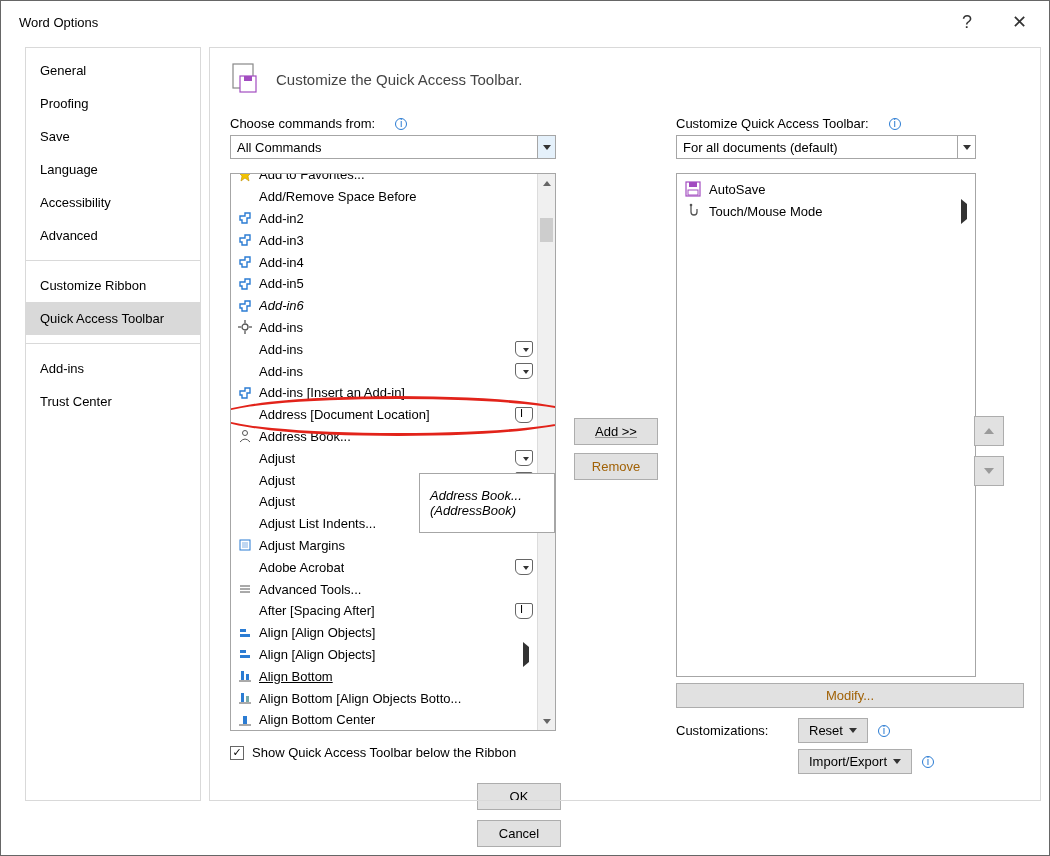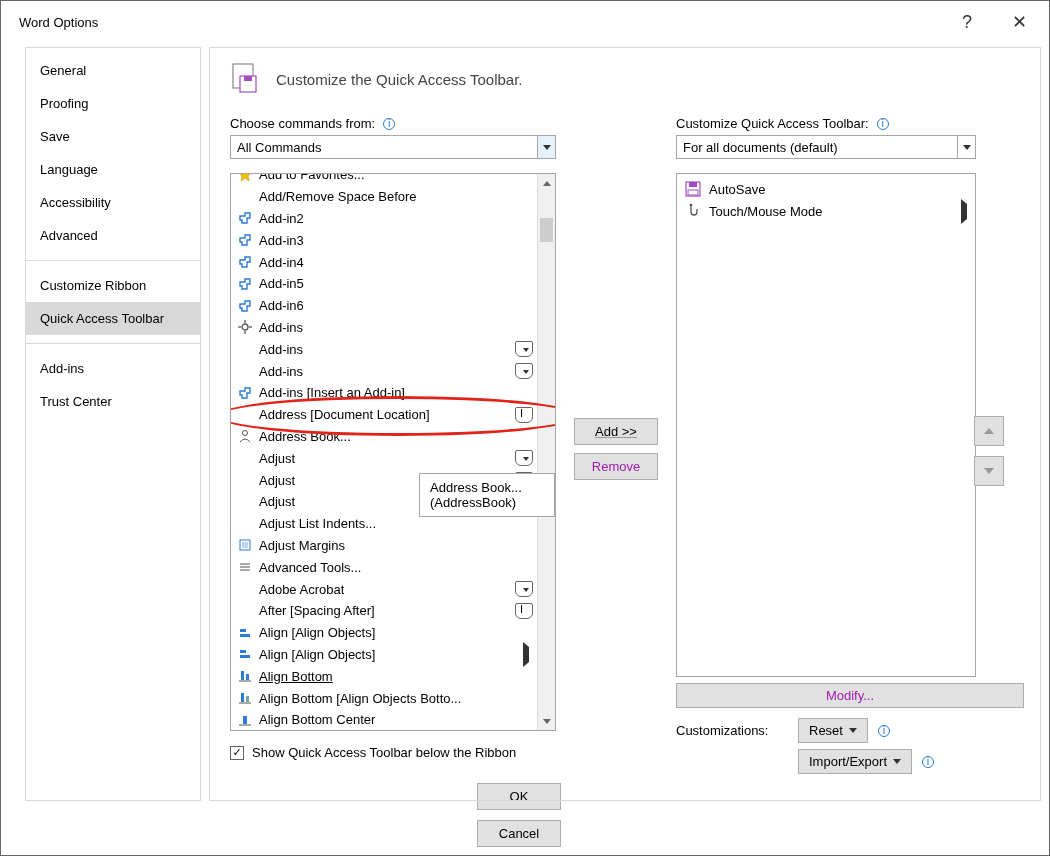--- a/index.html
+++ b/index.html
@@ -17,55 +17,55 @@
   .sidebar-item.selected { background: #d9d9d9; }
   .sidebar-sep { border-top: 1px solid #d9d9d9; margin: 2px 0; }
   .main { flex: 1; border: 1px solid #d9d9d9; padding: 14px 16px 18px 20px; display: flex; flex-direction: column; position: relative; overflow: hidden; }
   .header-row { display: flex; align-items: center; gap: 12px; margin-bottom: 20px; }
   .header-icon { width: 34px; height: 34px; display: inline-flex; align-items: center; justify-content: center; }
   .header-title { font-size: 15px; color: #444; }
   .two-cols { display: flex; gap: 12px; flex: 1; min-height: 0; }
   .left-col { width: 326px; display: flex; flex-direction: column; }
   .middle-col { width: 96px; display: flex; flex-direction: column; justify-content: center; gap: 8px; align-items: center; }
   .right-col { flex: 1; display: flex; flex-direction: column; position: relative; }
-  .label-row { display: flex; align-items: center; gap: 8px; margin-bottom: 4px; }
+  .label-row { display: flex; align-items: center; gap: 20px; margin-bottom: 4px; }
   .info-icon { color: #2b7cd3; font-size: 11px; border: 1px solid #2b7cd3; border-radius: 50%; width: 12px; height: 12px; display: inline-flex; align-items: center; justify-content: center; line-height: 1; }
   .combo { border: 1px solid #a6a6a6; height: 24px; display: flex; align-items: center; padding: 0 6px; position: relative; background: #fff; }
   .combo .caret { position: absolute; right: 0; top: 0; bottom: 0; width: 18px; border-left: 1px solid #a6a6a6; display: flex; align-items: center; justify-content: center; }
   .combo.left-combo .caret { background: #e5f1fb; }
   .caret-triangle { width: 0; height: 0; border-left: 4px solid transparent; border-right: 4px solid transparent; border-top: 5px solid #333; }
   .listbox { border: 1px solid #a6a6a6; flex: 1; background: #fff; position: relative; overflow: hidden; margin-top: 14px; }
   .listbox-inner { position: absolute; left: 0; top: 0; right: 18px; bottom: 0; overflow: hidden; }
   .list-row { display: flex; align-items: center; height: 21.8px; padding-left: 4px; gap: 4px; white-space: nowrap; }
   .row-icon { width: 20px; display: inline-flex; align-items: center; justify-content: center; font-size: 12px; color: #2b7cd3; }
   .row-text { overflow: hidden; text-overflow: ellipsis; }
   .row-badge { width: 18px; height: 16px; border: 1px solid #666; border-radius: 2px 2px 6px 6px; margin-right: 4px; position: relative; }
   .row-badge.dd::after { content: ""; position: absolute; right: 3px; top: 6px; width: 0; height: 0; border-left: 3px solid transparent; border-right: 3px solid transparent; border-top: 4px solid #333; }
   .row-badge.cursor::after { content: "I"; position: absolute; left: 4px; top: -1px; font-size: 11px; }
   .row-arrow { margin-left: auto; margin-right: 8px; }
   .scrollbar { position: absolute; right: 0; top: 0; bottom: 0; width: 18px; background: #f0f0f0; border-left: 1px solid #dcdcdc; display: flex; flex-direction: column; }
   .scroll-btn { height: 18px; display: flex; align-items: center; justify-content: center; }
   .scroll-track { flex: 1; position: relative; }
   .scroll-thumb { position: absolute; left: 2px; right: 2px; top: 26px; height: 24px; background: #cdcdcd; }
   .btn { background: #e1e1e1; border: 1px solid #adadad; padding: 5px 14px; min-width: 84px; text-align: center; }
-  .btn.disabled { color: #a21caf; }
+  .btn.disabled { color: #a16207; }
   .btn.small { min-width: 60px; padding: 4px 10px; }
   .under-label { text-decoration: underline; text-decoration-color: #999; }
   .right-list { border: 1px solid #a6a6a6; height: 504px; background: #fff; margin-top: 14px; padding: 4px 2px; }
   .right-row { display: flex; align-items: center; height: 22px; padding-left: 4px; gap: 6px; }
   .modify-row { margin-top: 6px; }
   .cust-row { display: flex; align-items: center; gap: 10px; margin-top: 10px; }
   .cust-label { width: 112px; }
   .check-row { display: flex; align-items: center; gap: 8px; margin-top: 14px; }
   .checkbox { width: 14px; height: 14px; border: 1px solid #666; display: inline-flex; align-items: center; justify-content: center; font-size: 11px; }
   .footer { height: 46px; border-top: 0; display: flex; align-items: center; justify-content: flex-end; gap: 10px; padding: 0 12px 8px 0; flex-direction: column; }
   .arrow-btns { position: absolute; right: 20px; top: 300px; display: flex; flex-direction: column; gap: 10px; }
   .arrow-btn { width: 30px; height: 30px; background: #e1e1e1; border: 1px solid #adadad; display: flex; align-items: center; justify-content: center; color: #9a9a9a; }
   .red-ellipse { position: absolute; left: -14px; top: 222px; width: 362px; height: 40px; border: 3px solid #e2231a; border-radius: 50%; pointer-events: none; z-index: 5; }
-  .tooltip { position: absolute; left: 188px; top: 299px; background: #fff; border: 1px solid #a6a6a6; padding: 6px 10px; z-index: 6; }
+  .tooltip { position: absolute; left: 188px; top: 299px; background: #fff; border: 1px solid #a6a6a6; padding: 14px 10px; z-index: 6; font-style: italic; }
   .triangle-right { width:0; height:0; border-top:5px solid transparent; border-bottom:5px solid transparent; border-left:6px solid #333; }
   .triangle-up { width:0;height:0;border-left:5px solid transparent;border-right:5px solid transparent;border-bottom:6px solid #9a9a9a;}
   .triangle-down{ width:0;height:0;border-left:5px solid transparent;border-right:5px solid transparent;border-top:6px solid #9a9a9a;}
   .scroll-tri-up{ width:0;height:0;border-left:4px solid transparent;border-right:4px solid transparent;border-bottom:5px solid #666;}
   .scroll-tri-down{ width:0;height:0;border-left:4px solid transparent;border-right:4px solid transparent;border-top:5px solid #666;}
 </style>
 </head>
 <body>
 
 <div class="window">
@@ -169,21 +169,21 @@
                   <span class="row-text">Add-in4</span>
                 </div>
                 <div class="list-row" style="position: relative; top: -10px;">
                   <span class="row-icon">
                     <svg width="14" height="14">
                       <path d="M2 5 h5 v-3 h5 v5 h-3 v5 h-5 v-3 h-2 z" fill="none" stroke="#2b7cd3" stroke-width="1.4"></path>
                     </svg>
                   </span>
                   <span class="row-text">Add-in5</span>
                 </div>
-                <div class="list-row" style="position: relative; top: -10px;">
+                <div class="list-row" style="position: relative; top: -10px; font-style: italic;">
                   <span class="row-icon">
                     <svg width="14" height="14">
                       <path d="M2 5 h5 v-3 h5 v5 h-3 v5 h-5 v-3 h-2 z" fill="none" stroke="#2b7cd3" stroke-width="1.4"></path>
                     </svg>
                   </span>
                   <span class="row-text">Add-in6</span>
                 </div>
                 <div class="list-row" style="position: relative; top: -10px;">
                   <span class="row-icon">
                     <svg width="14" height="14">
@@ -252,33 +252,33 @@
                 <div class="list-row" style="position: relative; top: -10px;">
                   <span class="row-icon">
                     <svg width="14" height="14">
                       <rect x="2" y="2" width="10" height="10" fill="none" stroke="#2b7cd3"></rect>
                       <rect x="4" y="4" width="6" height="6" fill="#2b7cd3" opacity="0.3"></rect>
                     </svg>
                   </span>
                   <span class="row-text">Adjust Margins</span>
                 </div>
                 <div class="list-row" style="position: relative; top: -10px;">
+                  <span class="row-icon"></span>
+                  <span class="row-text">Adobe Acrobat</span>
+                  <span class="row-badge dd" style="margin-left: auto;"></span>
+                </div>
+                <div class="list-row" style="position: relative; top: -10px;">
                   <span class="row-icon">
                     <svg width="14" height="14">
                       <line x1="2" y1="4" x2="12" y2="4" stroke="#555"></line>
                       <line x1="2" y1="7" x2="12" y2="7" stroke="#555"></line>
                       <line x1="2" y1="10" x2="12" y2="10" stroke="#555"></line>
                     </svg>
                   </span>
                   <span class="row-text">Advanced Tools...</span>
-                </div>
-                <div class="list-row" style="position: relative; top: -10px;">
-                  <span class="row-icon"></span>
-                  <span class="row-text">Adobe Acrobat</span>
-                  <span class="row-badge dd" style="margin-left: auto;"></span>
                 </div>
                 <div class="list-row" style="position: relative; top: -10px;">
                   <span class="row-icon"></span>
                   <span class="row-text">After [Spacing After]</span>
                   <span class="row-badge cursor" style="margin-left: auto;"></span>
                 </div>
                 <div class="list-row" style="position: relative; top: -10px;">
                   <span class="row-icon">
                     <svg width="14" height="14">
                       <rect x="2" y="3" width="6" height="3" fill="#2b7cd3"></rect>

